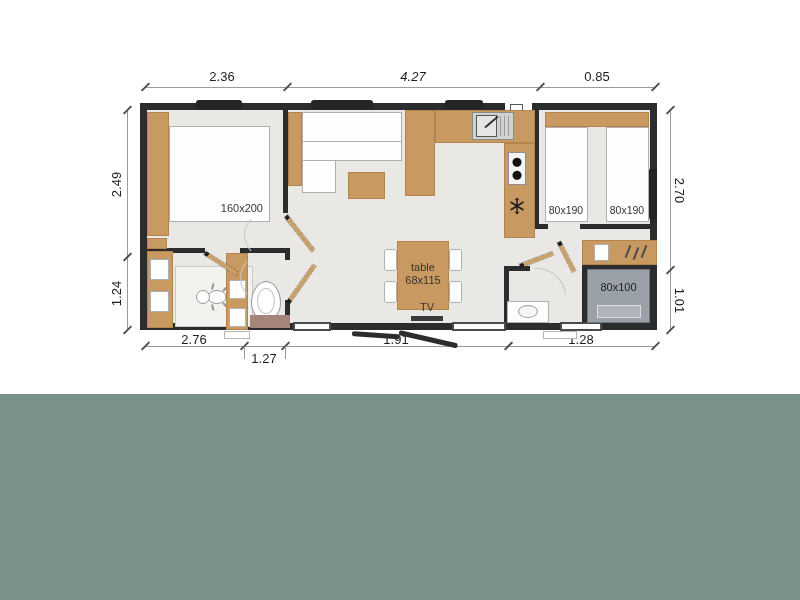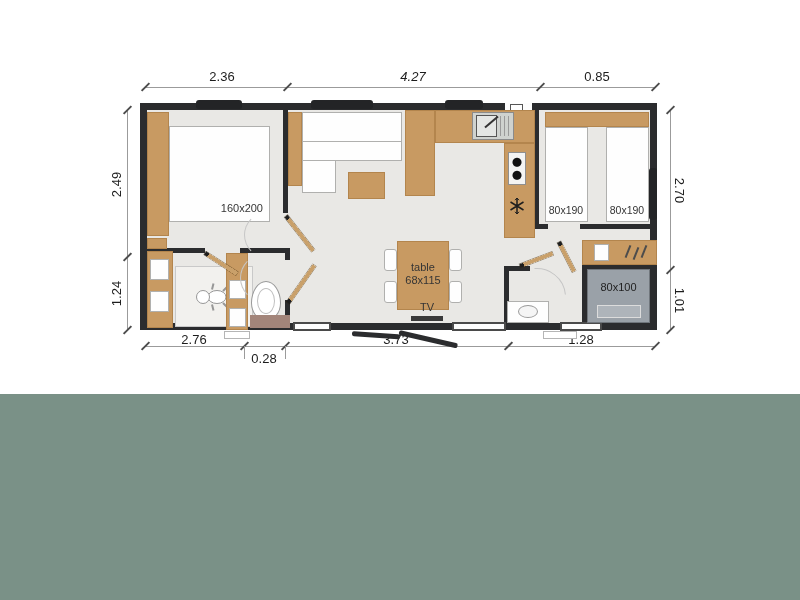--- a/index.html
+++ b/index.html
@@ -58,22 +58,22 @@
 
     <div class="dline" style="left:145px;top:346px;width:510px;height:1px;"></div>
     <div class="tick" style="left:140px;top:345px;"></div>
     <div class="tick" style="left:239px;top:345px;"></div>
     <div class="tick" style="left:280px;top:345px;"></div>
     <div class="tick" style="left:503px;top:345px;"></div>
     <div class="tick" style="left:650px;top:345px;"></div>
     <div class="dline" style="left:244px;top:346px;width:1px;height:13px;"></div>
     <div class="dline" style="left:285px;top:346px;width:1px;height:13px;"></div>
     <div class="dim" style="left:164px;top:332px;width:60px;">2.76</div>
-    <div class="dim" style="left:234px;top:351px;width:60px;">0.28</div>
-    <div class="dim" style="left:366px;top:332px;width:60px;">3.73</div>
+    <div class="dim" style="left:234px;top:351px;width:60px;">1.27</div>
+    <div class="dim" style="left:366px;top:332px;width:60px;">1.91</div>
     <div class="dim" style="left:551px;top:332px;width:60px;">1.28</div>
 
     <div class="abs" style="left:140px;top:103px;width:517px;height:227px;border:7px solid #2b2c2e;box-sizing:border-box;background:#e9e8e5;"></div>
 
     <div class="wall" style="left:283px;top:110px;width:5px;height:103px;"></div>
     <div class="wall" style="left:147px;top:248px;width:58px;height:5px;"></div>
     <div class="wall" style="left:240px;top:248px;width:50px;height:5px;"></div>
     <div class="wall" style="left:285px;top:248px;width:5px;height:12px;"></div>
     <div class="wall" style="left:285px;top:300px;width:5px;height:30px;"></div>
     <div class="wall" style="left:534px;top:110px;width:5px;height:117px;"></div>

